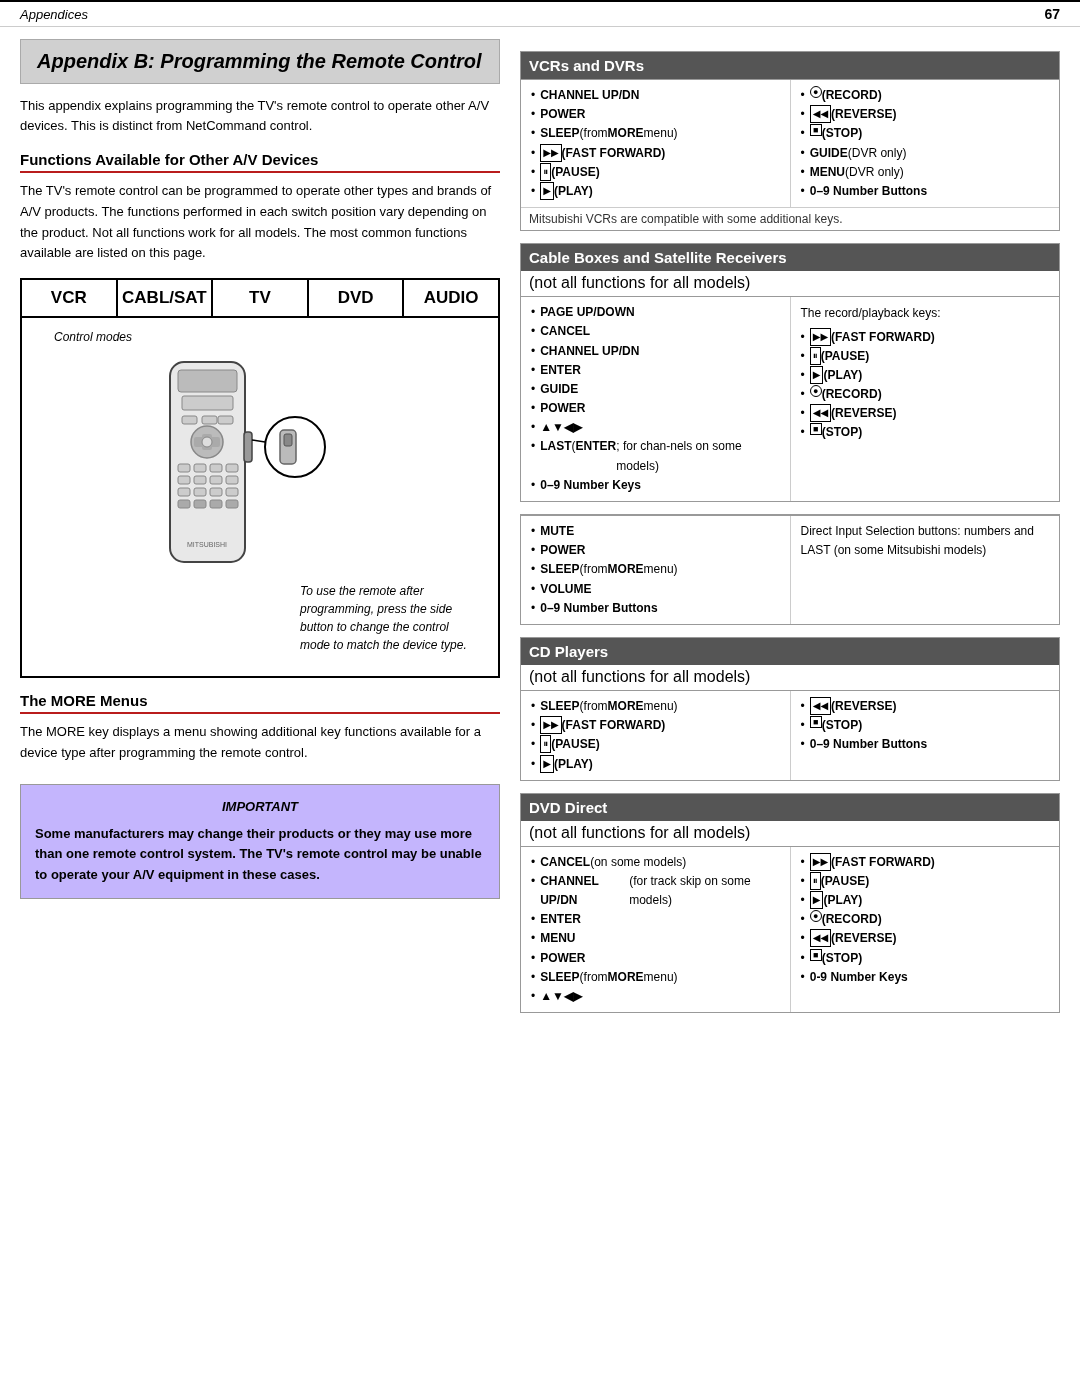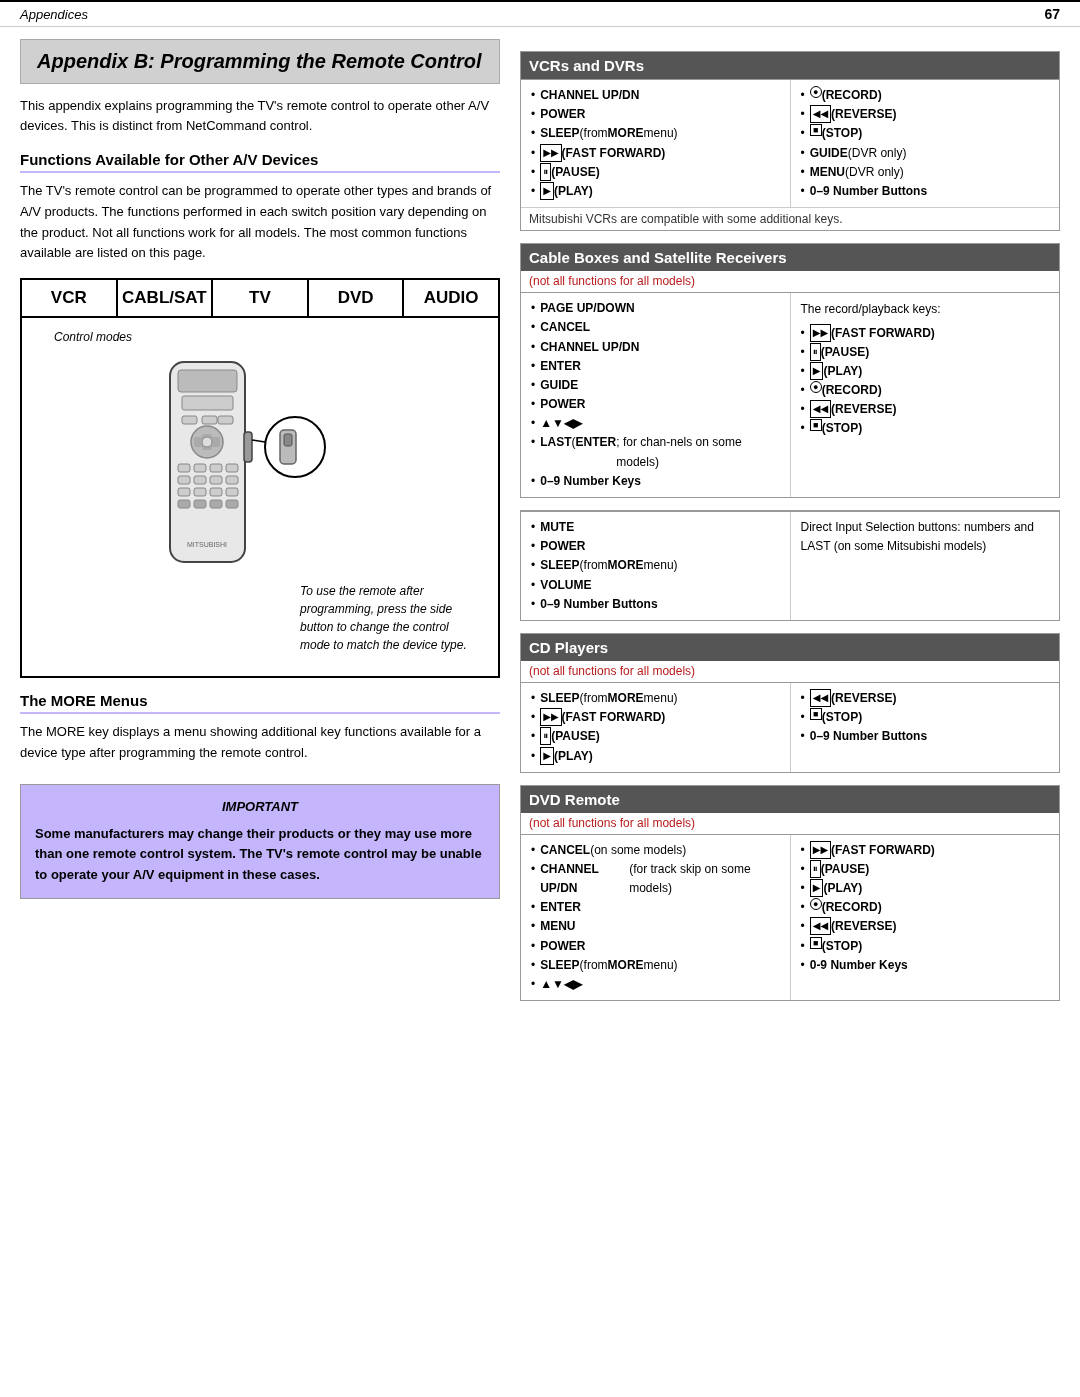--- a/index.html
+++ b/index.html
@@ -66,21 +66,21 @@
       line-height: 1.5;
       margin-bottom: 16px;
       color: #000;
     }
 
     
     .section-heading {
       font-size: 15px;
       font-weight: bold;
       margin-bottom: 8px;
-      border-bottom: 2px solid #c4b5fd;
+      border-bottom: 2px solid #b91c1c;
       padding-bottom: 3px;
     }
 
     .section-text {
       font-size: 13px;
       line-height: 1.6;
       margin-bottom: 14px;
     }
 
     
@@ -237,23 +237,23 @@
       width: 12px;
       height: 12px;
       border: 1px solid #000;
       text-align: center;
       line-height: 10px;
       font-size: 9px;
       vertical-align: middle;
     }
 
     .section-note {
-      font-size: 12px;
+      font-size: 16px;
       padding: 3px 8px 4px;
-      color: #b91c1c;
+      color: #000000;
     }
 
     .right-col-top {
       margin-top: 12px;
     }
 
     
     .small-icon {
       font-size: 10px;
       border: 1px solid #000;
@@ -518,21 +518,21 @@
               <b>(STOP)</b>
             </div>
           <div class="bullet-item">
               <b>0–9 Number Buttons</b>
             </div>
         </div>
       </div>
     </div>
 
     <div class="table-section">
-      <div class="table-header">DVD Remote</div>
+      <div class="table-header">DVD Direct</div>
       <div class="section-note">(not all functions for all models)</div>
       <div class="table-body">
         <div class="table-col">
           <div class="bullet-item"><b>CANCEL</b> (on some models)</div>
           <div class="bullet-item"><b>CHANNEL UP/DN</b> (for track skip on some models)</div>
           <div class="bullet-item">
               <b>ENTER</b>
             </div>
           <div class="bullet-item">
               <b>MENU</b>

